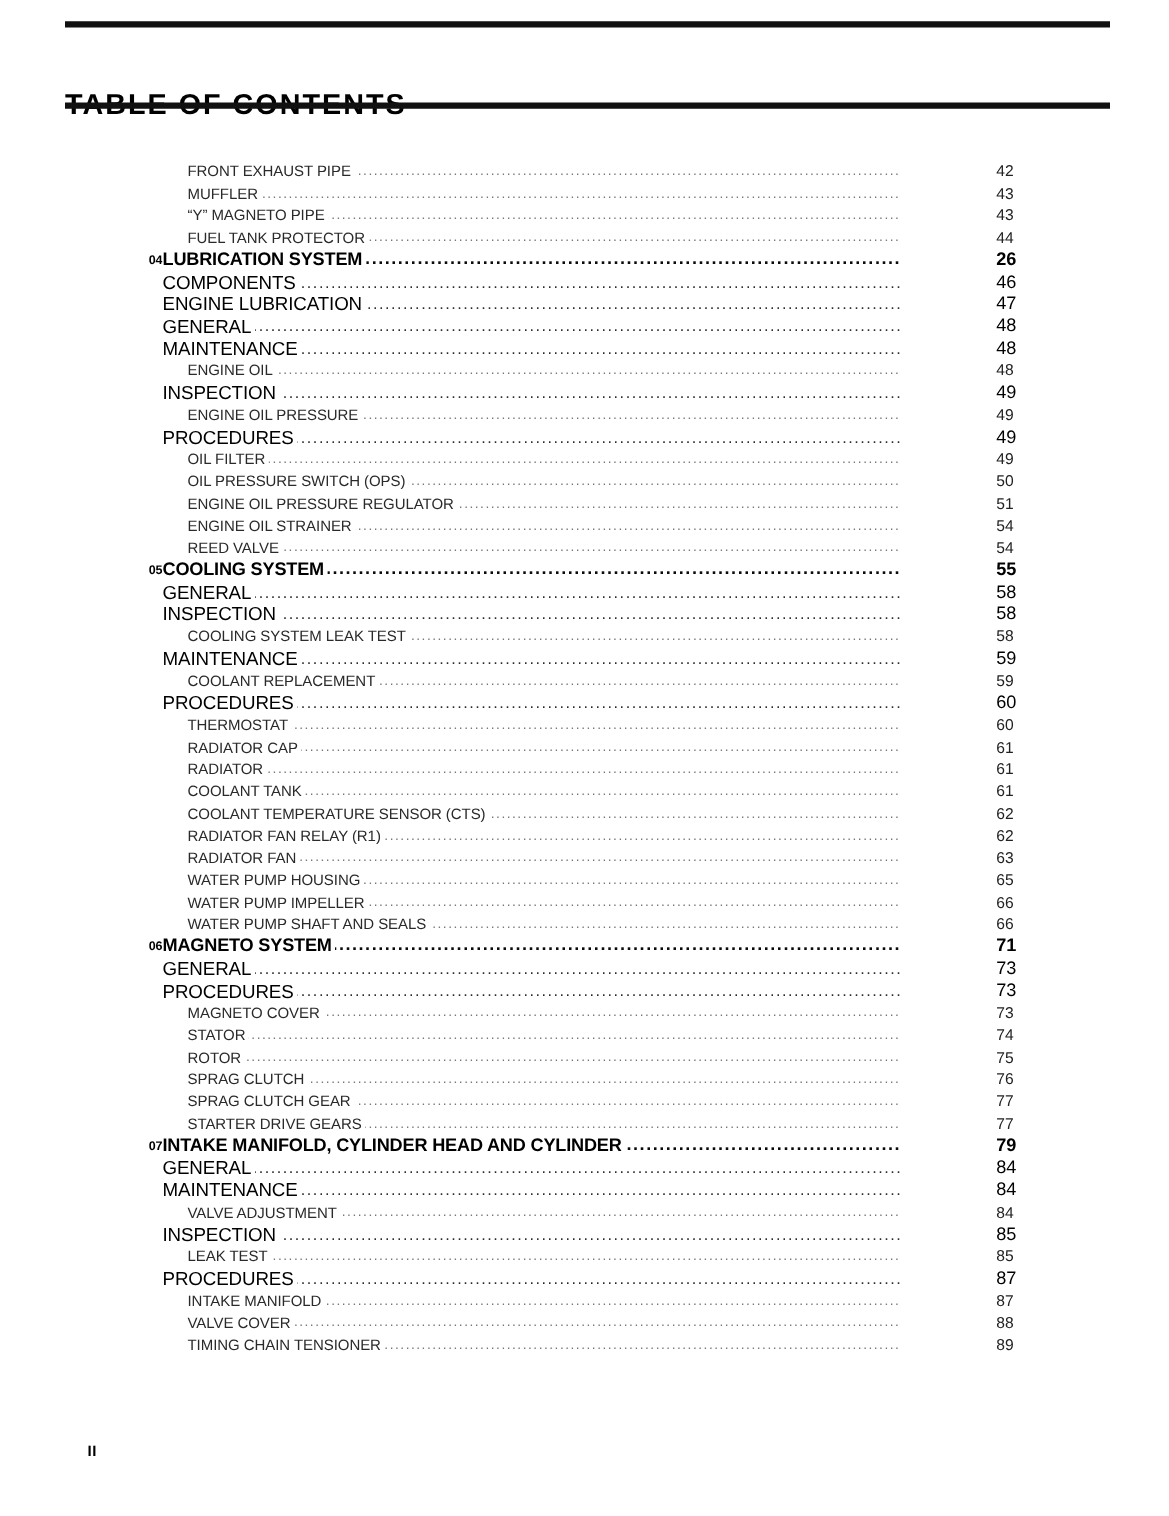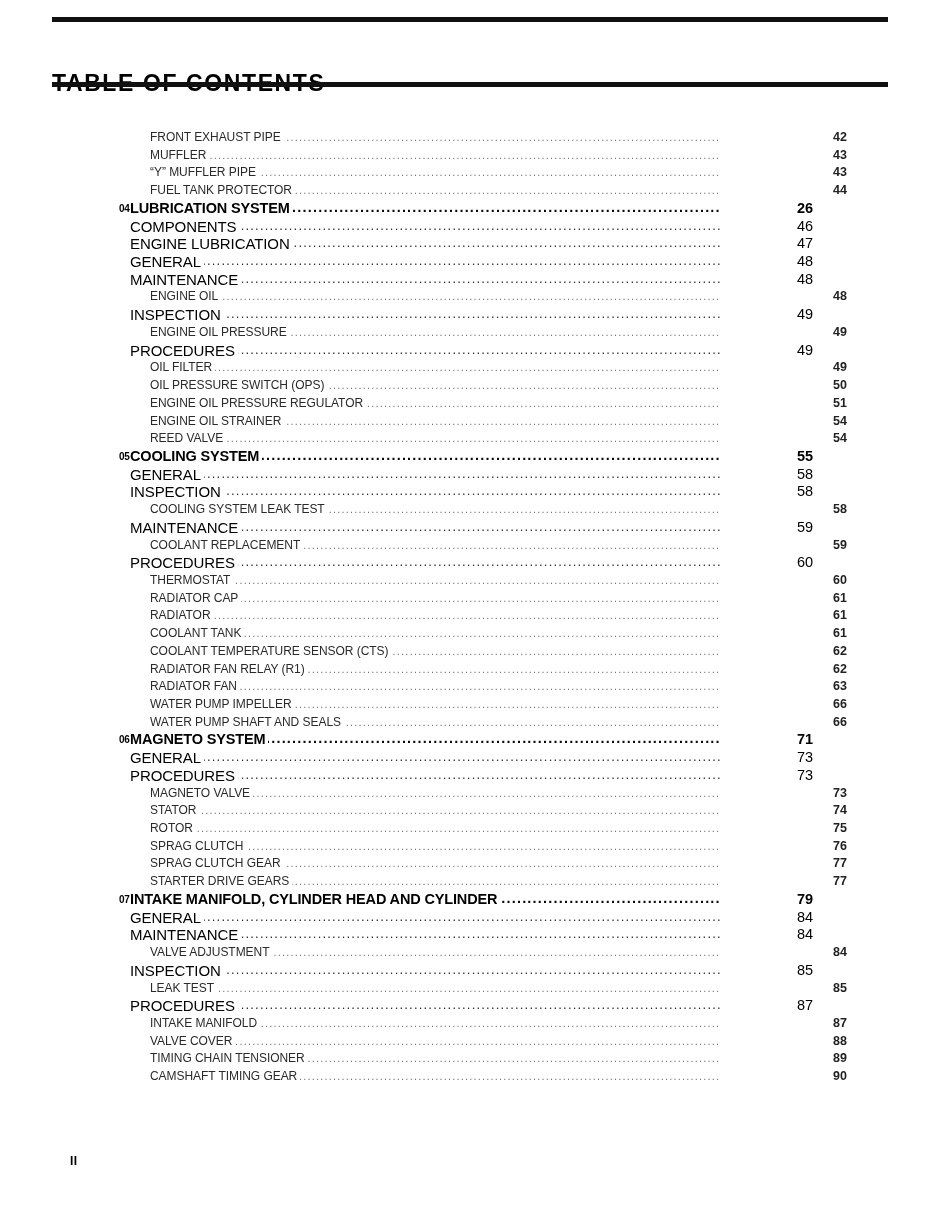--- a/index.html
+++ b/index.html
@@ -143,23 +143,22 @@
   
   .lvl3 .label {
     left: 150px;
     font-size: 12px;
     font-weight: normal;
     color: #2a2a2a;
     letter-spacing: -0.05px;
   }
   .lvl3 .pageno {
     font-size: 12.5px;
-    font-weight: bold;
+    font-weight: normal;
     color: #222222;
-    margin-left: 36px;
   }
   .lvl3 .leader {
     left: 150px;
     font-size: 11px;
     color: #777777;
     line-height: 17px;
   }
 
   
   .folio {
@@ -189,21 +188,21 @@
         <span class="label">FRONT EXHAUST PIPE</span>
         <span class="pageno">42</span>
       </div>
       <div class="toc-row lvl3">
         <span class="leader"></span>
         <span class="label">MUFFLER</span>
         <span class="pageno">43</span>
       </div>
       <div class="toc-row lvl3">
         <span class="leader"></span>
-        <span class="label">“Y” MUFFLER PIPE</span>
+        <span class="label">“Y” MAGNETO PIPE</span>
         <span class="pageno">43</span>
       </div>
       <div class="toc-row lvl3">
         <span class="leader"></span>
         <span class="label">FUEL TANK PROTECTOR</span>
         <span class="pageno">44</span>
       </div>
       <div class="toc-row lvl1">
         <span class="ch-num">04 –</span>
         <span class="leader"></span>
@@ -341,20 +340,25 @@
         <span class="label">RADIATOR FAN RELAY (R1)</span>
         <span class="pageno">62</span>
       </div>
       <div class="toc-row lvl3">
         <span class="leader"></span>
         <span class="label">RADIATOR FAN</span>
         <span class="pageno">63</span>
       </div>
       <div class="toc-row lvl3">
         <span class="leader"></span>
+        <span class="label">WATER PUMP HOUSING</span>
+        <span class="pageno">65</span>
+      </div>
+      <div class="toc-row lvl3">
+        <span class="leader"></span>
         <span class="label">WATER PUMP IMPELLER</span>
         <span class="pageno">66</span>
       </div>
       <div class="toc-row lvl3">
         <span class="leader"></span>
         <span class="label">WATER PUMP SHAFT AND SEALS</span>
         <span class="pageno">66</span>
       </div>
       <div class="toc-row lvl1">
         <span class="ch-num">06 –</span>
@@ -367,21 +371,21 @@
         <span class="label">GENERAL</span>
         <span class="pageno">73</span>
       </div>
       <div class="toc-row lvl2">
         <span class="leader"></span>
         <span class="label">PROCEDURES</span>
         <span class="pageno">73</span>
       </div>
       <div class="toc-row lvl3">
         <span class="leader"></span>
-        <span class="label">MAGNETO VALVE</span>
+        <span class="label">MAGNETO COVER</span>
         <span class="pageno">73</span>
       </div>
       <div class="toc-row lvl3">
         <span class="leader"></span>
         <span class="label">STATOR</span>
         <span class="pageno">74</span>
       </div>
       <div class="toc-row lvl3">
         <span class="leader"></span>
         <span class="label">ROTOR</span>
@@ -446,22 +450,17 @@
       <div class="toc-row lvl3">
         <span class="leader"></span>
         <span class="label">VALVE COVER</span>
         <span class="pageno">88</span>
       </div>
       <div class="toc-row lvl3">
         <span class="leader"></span>
         <span class="label">TIMING CHAIN TENSIONER</span>
         <span class="pageno">89</span>
       </div>
-      <div class="toc-row lvl3">
-        <span class="leader"></span>
-        <span class="label">CAMSHAFT TIMING GEAR</span>
-        <span class="pageno">90</span>
-      </div>
     </div>
 
   <div class="folio">II</div>
 
 </div>
 
 </body></html>

